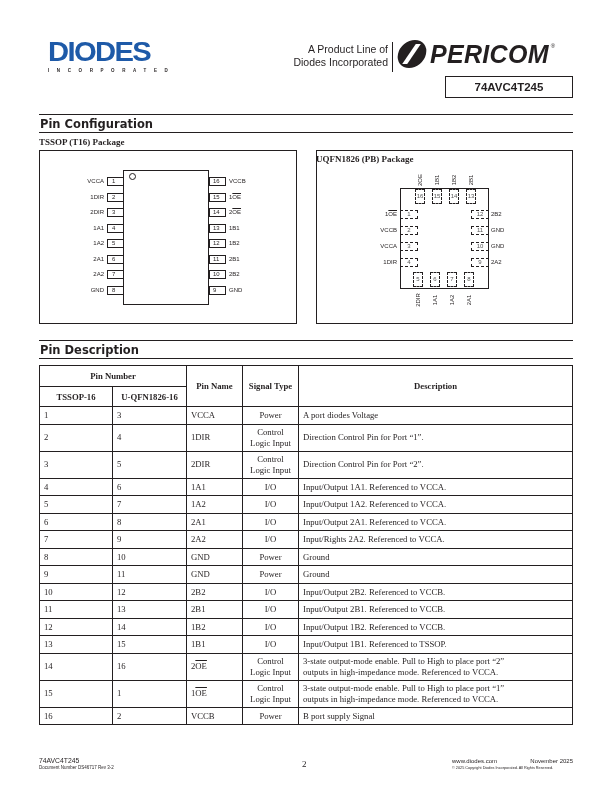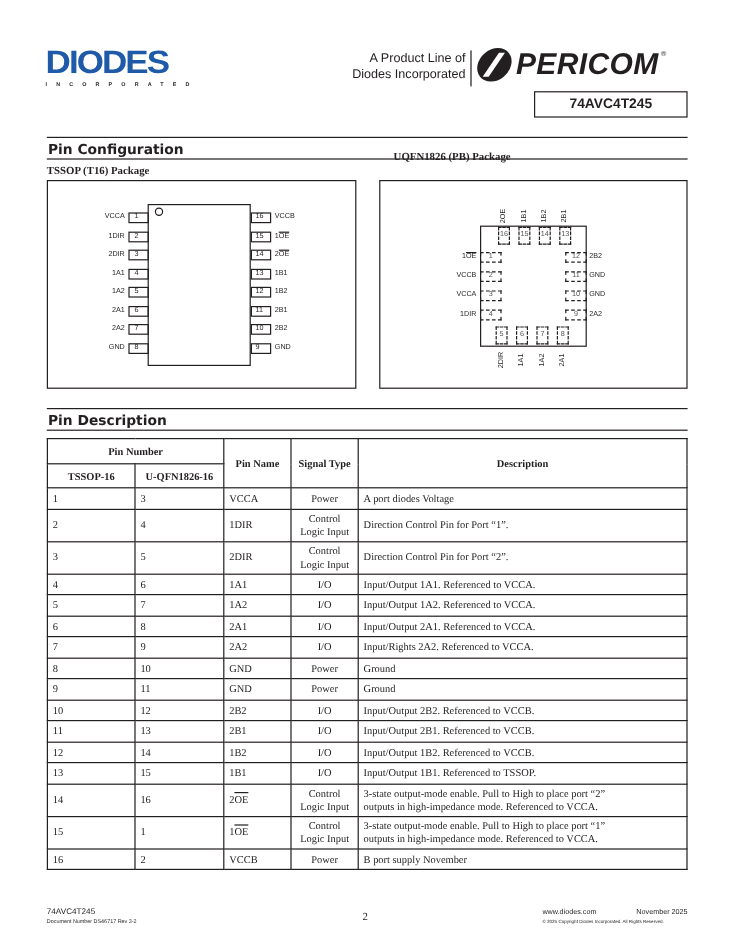--- a/index.html
+++ b/index.html
@@ -1,20 +1,20 @@
 <!DOCTYPE html>
 <html><head>
 <meta charset="utf-8">
 <style>
   * { box-sizing: border-box; margin: 0; padding: 0; }
   html, body { width: 612px; height: 792px; background: #ffffff; overflow: hidden; }
   body { position: relative; font-family: "Liberation Serif", serif; color: #231f20; }
 
   
-  .diodes-logo { position: absolute; left: 38px; top: 38px; width: 125px; height: 40px; }
+  .diodes-logo { position: absolute; left: 48px; top: 38px; width: 125px; height: 40px; }
   .diodes-word { font-family: "Liberation Sans", sans-serif; font-weight: bold; font-size: 27px; color: #1e5aa8; letter-spacing: -1.5px; line-height: 28px; transform: scaleX(1.08); transform-origin: left; font-style: normal; }
   .diodes-inc { font-family: "Liberation Sans", sans-serif; font-size: 4.5px; letter-spacing: 7.6px; color: #231f20; margin-top: 2px; font-weight: bold; }
 
   .product-line { position: absolute; left: 280px; top: 43px; width: 108px; text-align: right; font-family: "Liberation Sans", sans-serif; font-size: 10.5px; line-height: 13px; color: #231f20; }
   .vbar { position: absolute; left: 392px; top: 42px; width: 1.2px; height: 30px; background: #231f20; }
   .pericom { position: absolute; left: 398px; top: 40px; display: flex; align-items: center; }
   .pericom-mark { width: 28px; height: 28px; border-radius: 50%; background: #231f20; position: relative; transform: skewX(-12deg); }
   .pericom-mark::after { content: ""; position: absolute; left: 11px; top: 4px; width: 5px; height: 20px; background: #fff; transform: skewX(-25deg); }
   .pericom-word { font-family: "Liberation Sans", sans-serif; font-weight: bold; font-style: italic; font-size: 25px; color: #231f20; margin-left: 4px; letter-spacing: 0.3px; line-height: 28px; }
   .pericom-reg { font-family: "Liberation Sans", sans-serif; font-size: 6px; color: #231f20; align-self: flex-start; margin-left: 2px; margin-top: 3px; }
@@ -87,21 +87,21 @@
   <span class="pericom-word">PERICOM</span>
   <span class="pericom-reg">®</span>
 </div>
 <div class="part-box">74AVC4T245</div>
 
 <div class="section-rule-top" style="top:114px;"></div>
 <div class="section-title" style="top:117px;">Pin Configuration</div>
 <div class="section-rule-bottom" style="top:132px;"></div>
 
 <div class="pkg-title" style="left:39px; top:137px;">TSSOP (T16) Package</div>
-<div class="pkg-title" style="left:316px; top:125px;margin-left:12px;">UQFN1826 (PB) Package</div>
+<div class="pkg-title" style="left:316px; top:154px;">UQFN1826 (PB) Package</div>
 
 <div class="pkg-frame" style="left:39px; top:150px; width:258px; height:174px;"></div>
 <div class="pkg-frame" style="left:316px; top:150px; width:257px; height:174px;"></div>
 
 <div class="tssop-body"></div>
 <div class="pin1-dot"></div>
 
 <div>
   <div class="tlabel left" style="top:177px;">VCCA</div>
   <div class="tpin left" style="top:177px;">1</div>
@@ -323,21 +323,21 @@
     <td>
           <div>3-state output-mode enable. Pull to High to place port “1”</div>
           <div>outputs in high-impedance mode. Referenced to VCCA.</div>
         </td>
   </tr>
   <tr class="r1">
     <td>16</td>
     <td>2</td>
     <td><span>VCCB</span></td>
     <td class="c">Power</td>
-    <td>B port supply November</td>
+    <td>B port supply Signal</td>
   </tr>
 </tbody>
   </table>
 
 <div class="footer-left">
   <div class="part">74AVC4T245</div>
   <div class="docnum">Document Number DS46717 Rev 3-2</div>
 </div>
 <div class="footer-page">2</div>
 <div class="footer-right">

